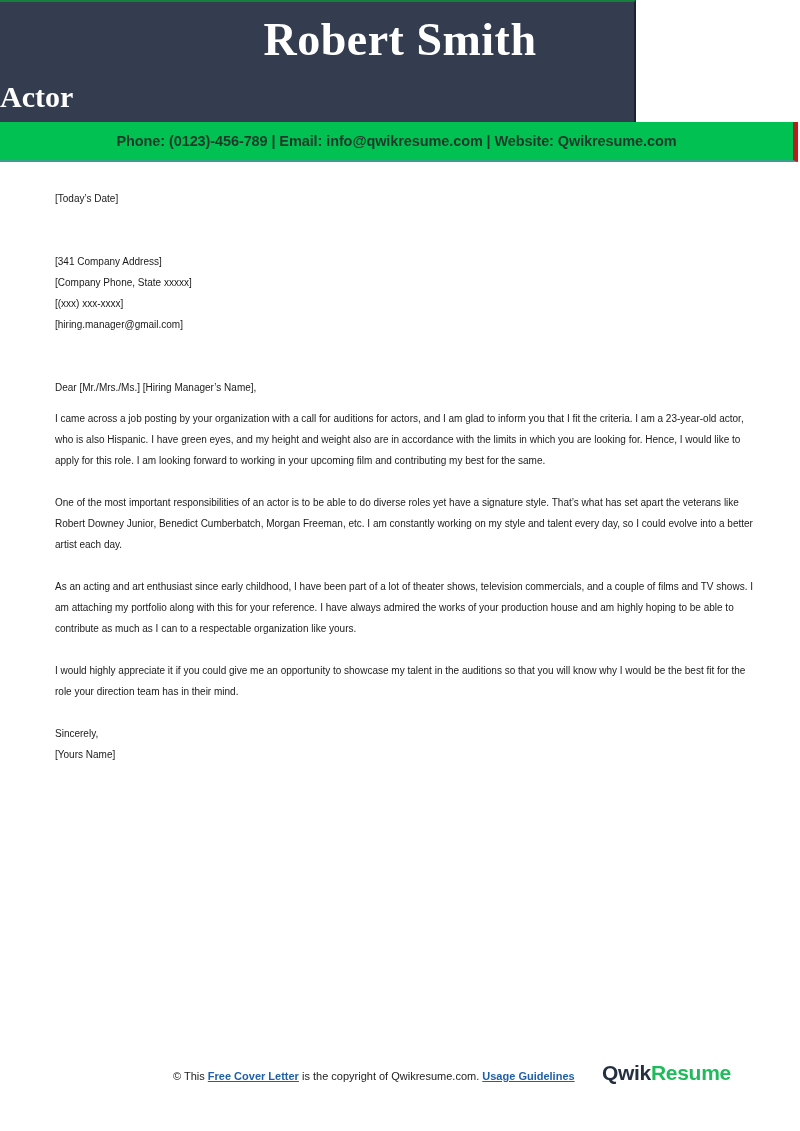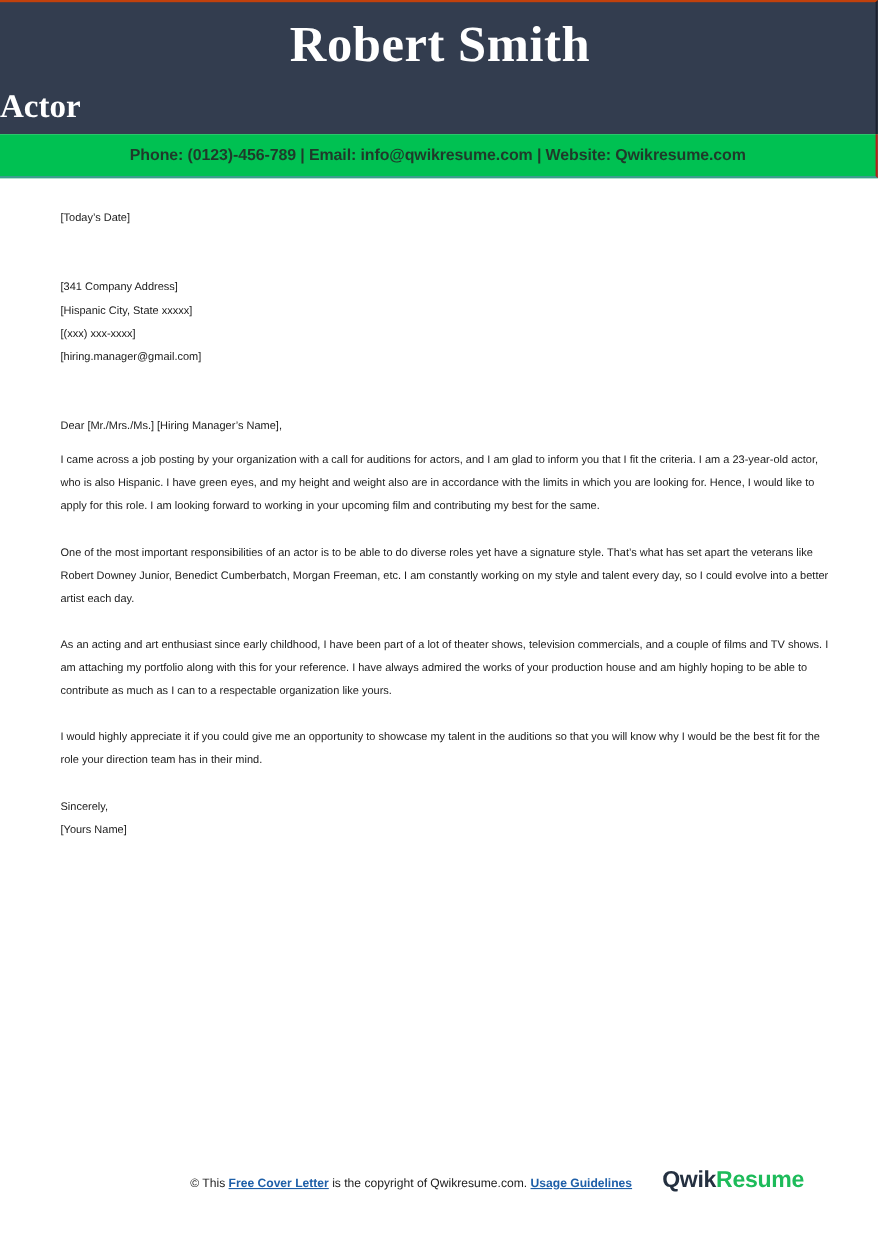--- a/index.html
+++ b/index.html
@@ -11,25 +11,25 @@
       width: 800px;
       height: 1131px;
       position: relative;
       overflow: hidden;
       font-family: "Liberation Sans", sans-serif;
       color: #1a1a1a;
     }
     .header-band {
       position: absolute;
       left: 0; top: 0;
-      width: 798px;
+      width: 636px;
       height: 122px;
       background: #333d4f;
       border-right: 2px solid #1c2230;
-      border-top: 2px solid #c2410c;
+      border-top: 2px solid #15803d;
       box-sizing: border-box;
     }
     .name {
       position: absolute;
       left: 0; width: 800px;
       top: 10px;
       text-align: center;
       font-family: "Liberation Serif", serif;
       font-weight: bold;
       font-size: 46px;
@@ -48,21 +48,21 @@
       line-height: 38px;
       color: #ffffff;
     }
     .contact-band {
       position: absolute;
       left: 0; top: 122px;
       width: 798px;
       height: 40px;
       background: #00c152;
       border-bottom: 2px solid #3b9f8e;
-      border-right: 2px solid #b91c1c;
+      border-right: 5px solid #b91c1c;
       box-sizing: border-box;
       display: flex;
       align-items: center;
       justify-content: center;
     }
     .contact-text {
       font-weight: bold;
       font-size: 14.5px;
       color: #1f3a2a;
       letter-spacing: -0.1px;
@@ -125,21 +125,21 @@
 
 <div class="contact-band">
   <span class="contact-text">Phone: (0123)-456-789 | Email: info@qwikresume.com | Website: Qwikresume.com</span>
 </div>
 
 <div class="letter">
   <p class="date">[Today’s Date]</p>
 
   <div class="recipient">
     <p>[341 Company Address]</p>
-    <p>[Hispanic City, State xxxxx]</p>
+    <p>[Company Phone, State xxxxx]</p>
     <p>[(xxx) xxx-xxxx]</p>
     <p>[hiring.manager@gmail.com]</p>
   </div>
 
   <p class="salutation">Dear [Mr./Mrs./Ms.] [Hiring Manager’s Name],</p>
 
   <p class="para">I came across a job posting by your organization with a call for auditions for actors, and I am glad to inform you that I fit the criteria. I am a 23-year-old actor, who is also Hispanic. I have green eyes, and my height and weight also are in accordance with the limits in which you are looking for. Hence, I would like to apply for this role. I am looking forward to working in your upcoming film and contributing my best for the same.</p>
   <p class="para">One of the most important responsibilities of an actor is to be able to do diverse roles yet have a signature style. That’s what has set apart the veterans like Robert Downey Junior, Benedict Cumberbatch, Morgan Freeman, etc. I am constantly working on my style and talent every day, so I could evolve into a better artist each day.</p>
   <p class="para">As an acting and art enthusiast since early childhood, I have been part of a lot of theater shows, television commercials, and a couple of films and TV shows. I am attaching my portfolio along with this for your reference. I have always admired the works of your production house and am highly hoping to be able to contribute as much as I can to a respectable organization like yours.</p>
   <p class="para">I would highly appreciate it if you could give me an opportunity to showcase my talent in the auditions so that you will know why I would be the best fit for the role your direction team has in their mind.</p>

